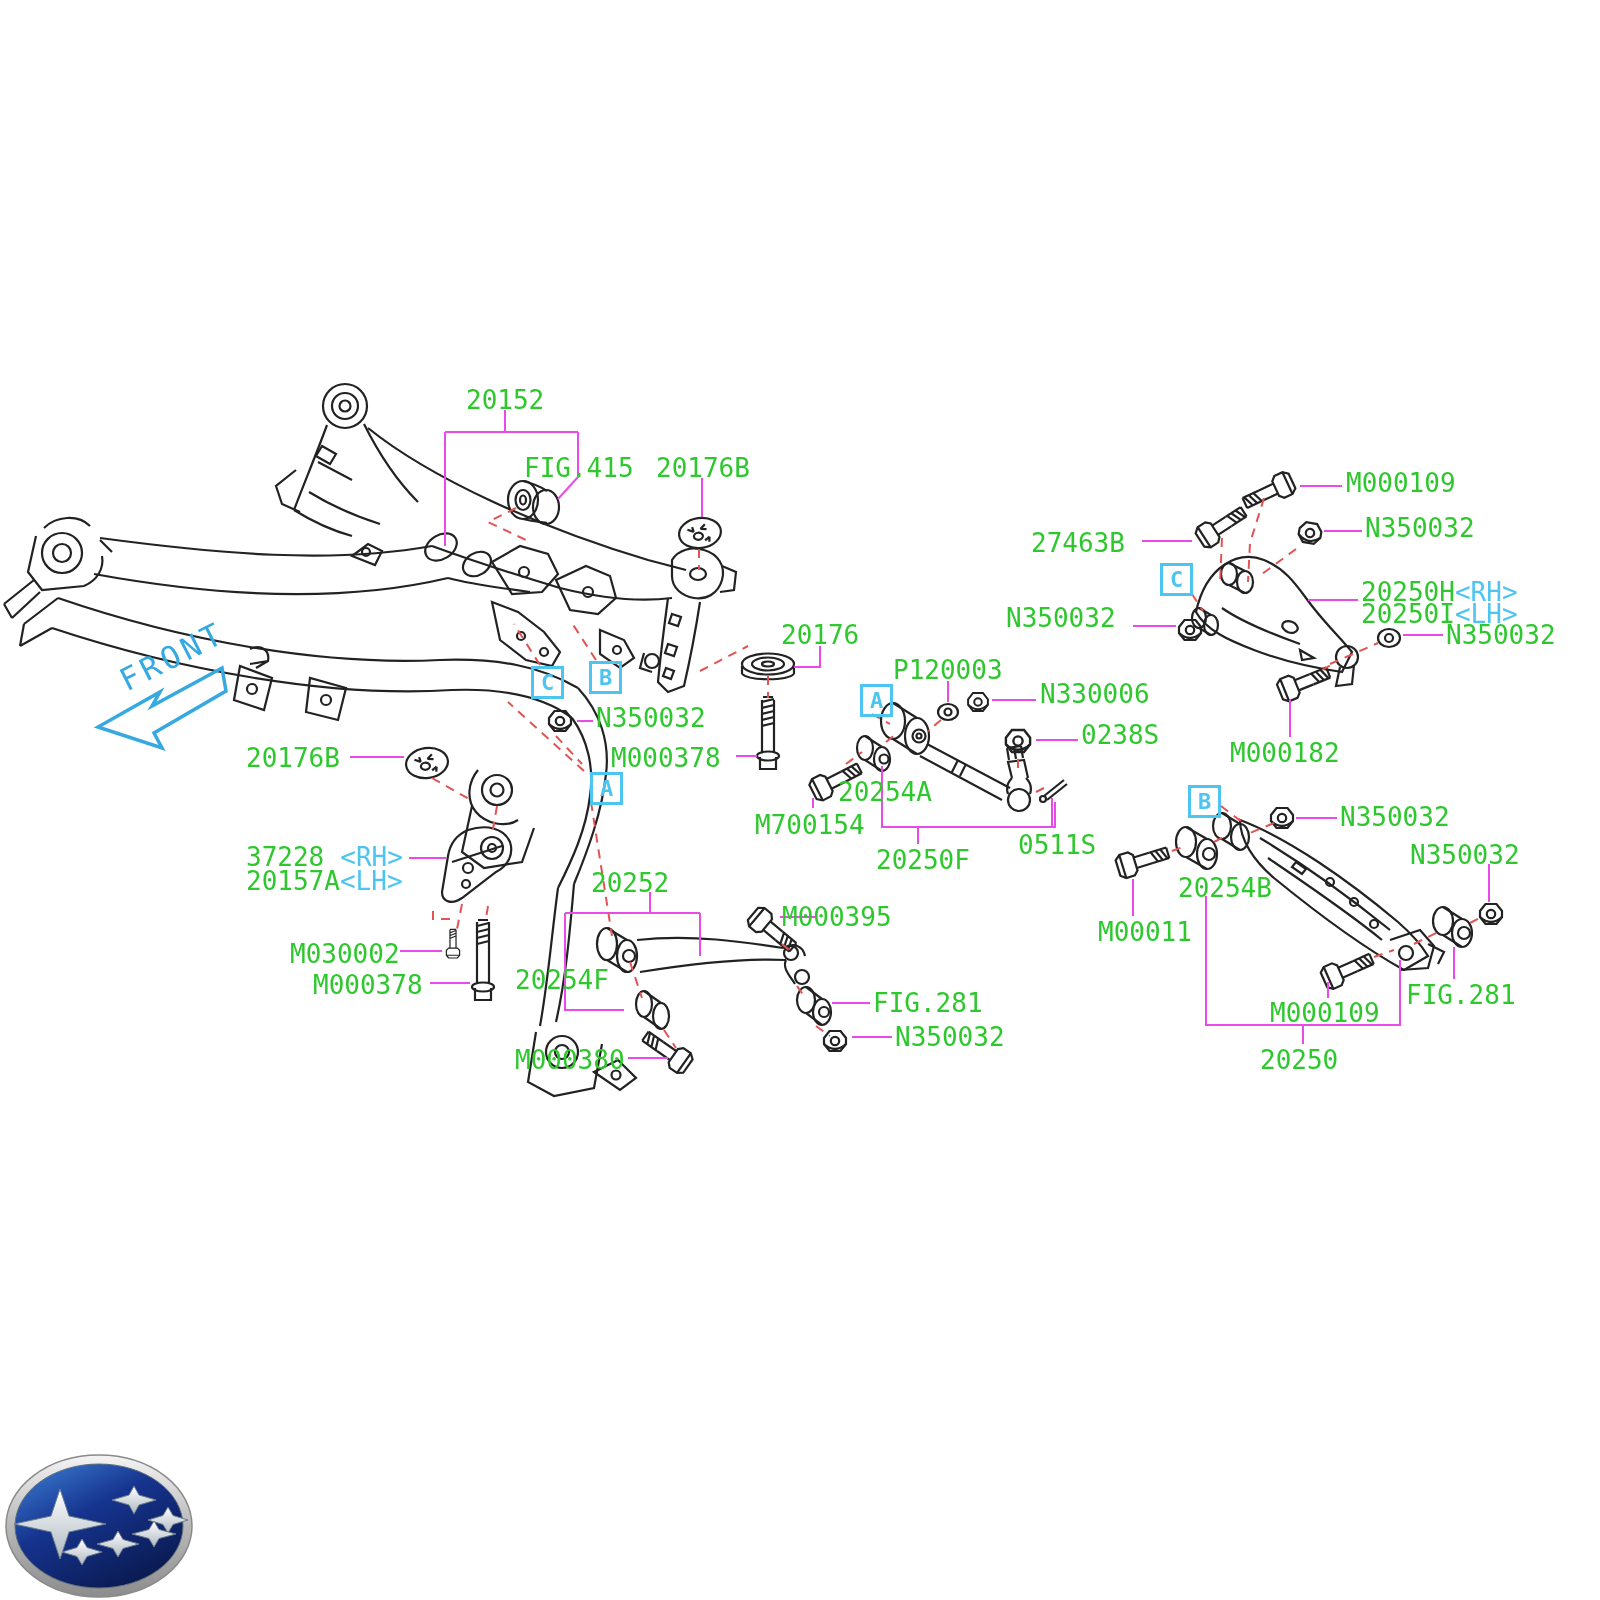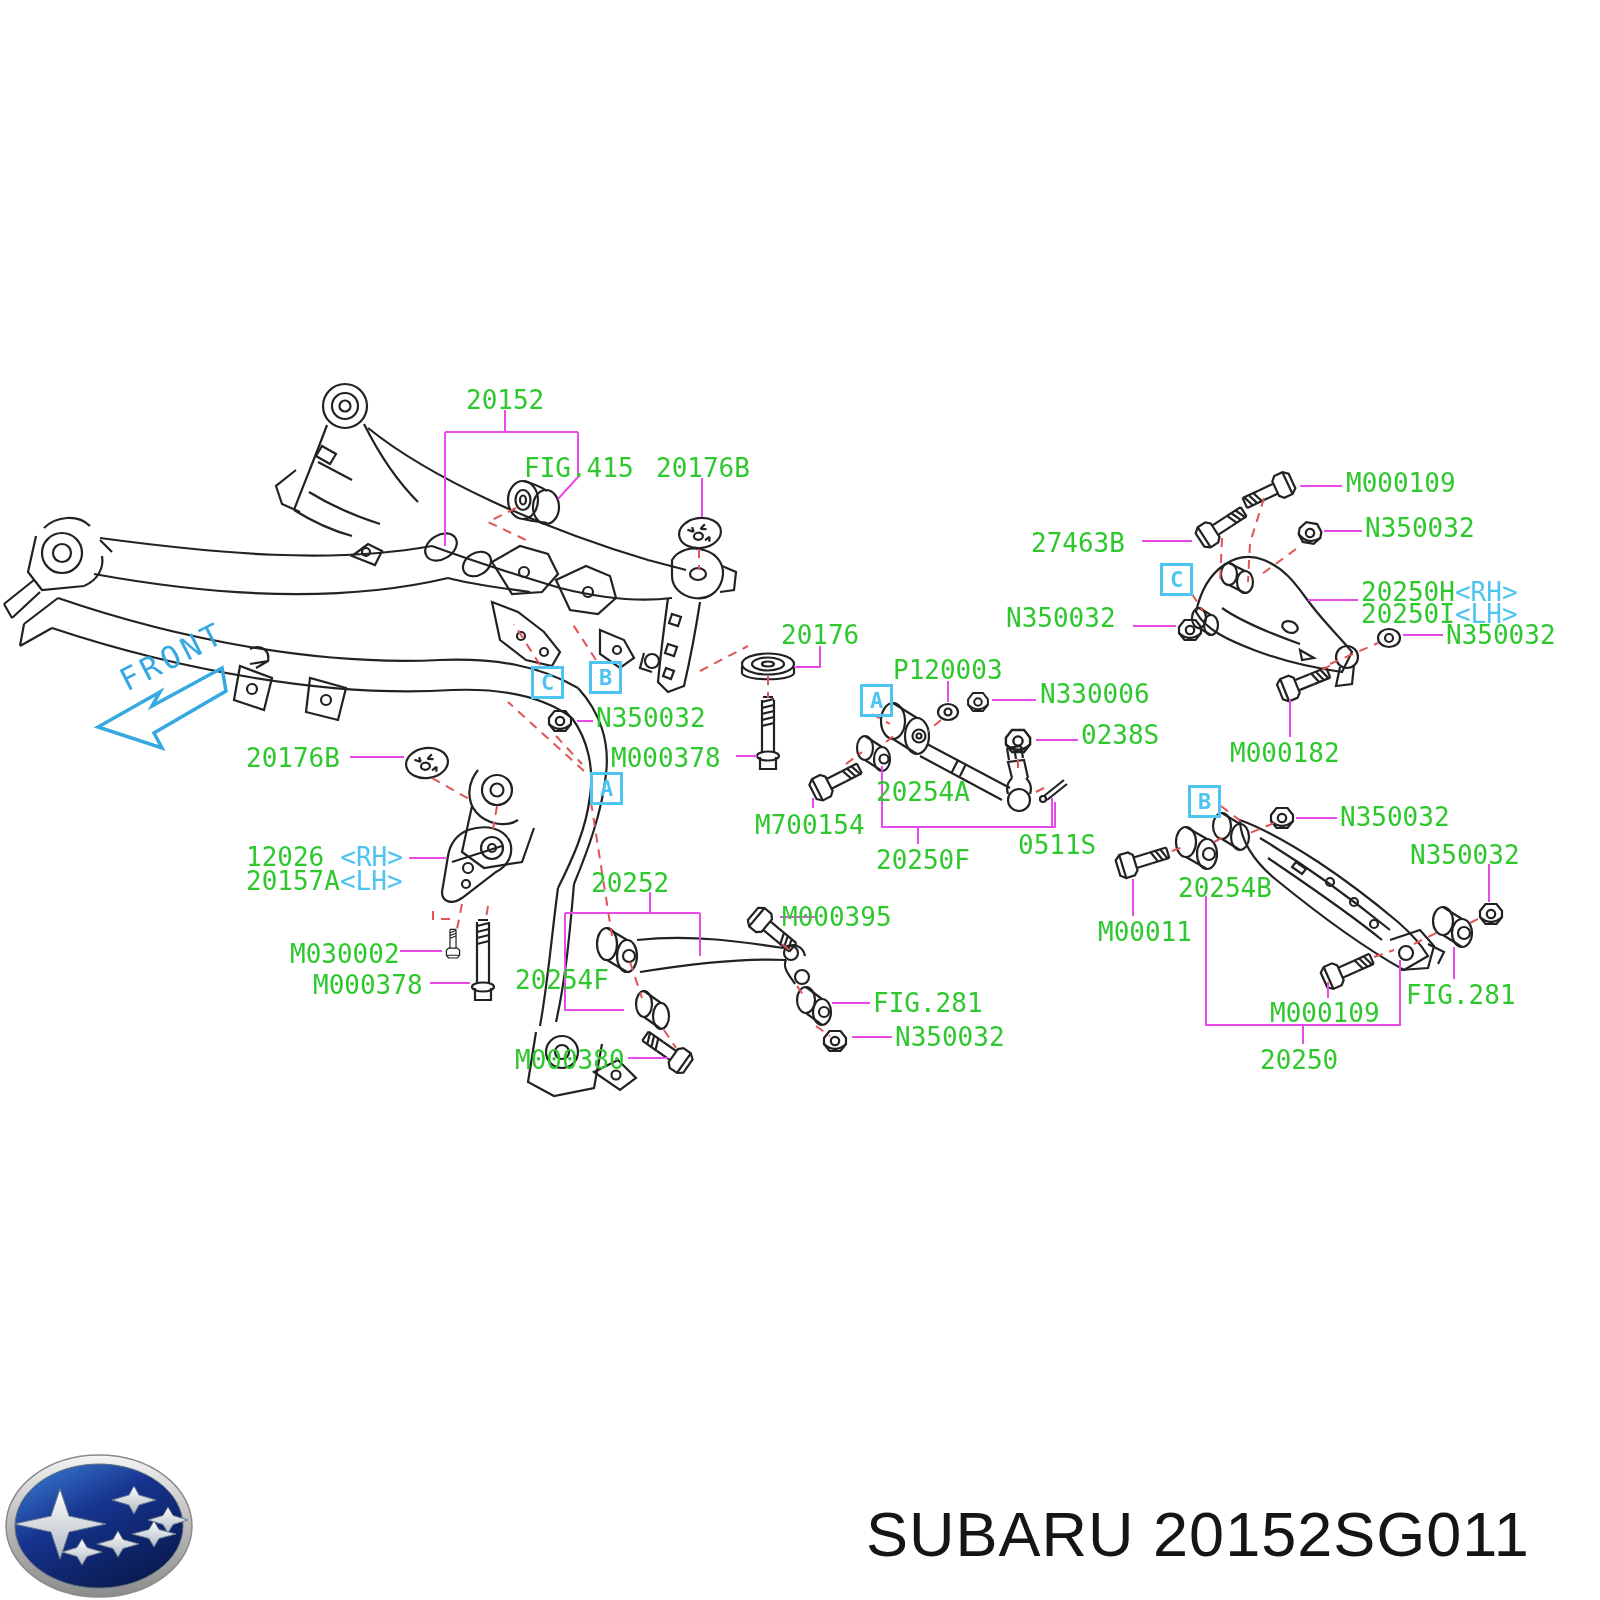--- a/index.html
+++ b/index.html
@@ -377,33 +377,33 @@
 <div class="lbl" style="left:524px;top:454px">FIG.415</div>
 <div class="lbl" style="left:656px;top:454px">20176B</div>
 <div class="lbl" style="left:781px;top:621px">20176</div>
 <div class="lbl" style="left:893px;top:656px">P120003</div>
 <div class="lbl" style="left:1040px;top:680px">N330006</div>
 <div class="lbl" style="left:1081px;top:721px">0238S</div>
 <div class="lbl" style="left:596px;top:704px">N350032</div>
 <div class="lbl" style="left:611px;top:744px">M000378</div>
 <div class="lbl" style="left:246px;top:744px">20176B</div>
 
-<div class="lbl" style="left:246px;top:843px"><span>12026</span><span style="display:inline-block;width:16px"></span><span class="cy">&lt;RH&gt;</span></div>
+<div class="lbl" style="left:246px;top:843px"><span>37228</span><span style="display:inline-block;width:16px"></span><span class="cy">&lt;RH&gt;</span></div>
 <div class="lbl" style="left:246px;top:867px"><span>20157A</span><span class="cy">&lt;LH&gt;</span></div>
 
 <div class="lbl" style="left:290px;top:940px">M030002</div>
 <div class="lbl" style="left:313px;top:971px">M000378</div>
 <div class="lbl" style="left:591px;top:869px">20252</div>
 <div class="lbl" style="left:782px;top:903px">M000395</div>
 <div class="lbl" style="left:515px;top:966px">20254F</div>
 <div class="lbl" style="left:873px;top:989px">FIG.281</div>
 <div class="lbl" style="left:895px;top:1023px">N350032</div>
 <div class="lbl" style="left:515px;top:1046px">M000380</div>
 <div class="lbl" style="left:755px;top:811px">M700154</div>
-<div class="lbl" style="left:876px;top:778px">20254A</div>
+<div class="lbl" style="left:838px;top:778px">20254A</div>
 <div class="lbl" style="left:876px;top:846px">20250F</div>
 <div class="lbl" style="left:1018px;top:831px">0511S</div>
 <div class="lbl" style="left:1006px;top:604px">N350032</div>
 <div class="lbl" style="left:1031px;top:529px">27463B</div>
 <div class="lbl" style="left:1346px;top:469px">M000109</div>
 <div class="lbl" style="left:1365px;top:514px">N350032</div>
 
 <div class="lbl" style="left:1361px;top:578px"><span>20250H</span><span class="cy">&lt;RH&gt;</span></div>
 <div class="lbl" style="left:1361px;top:600px"><span>20250I</span><span class="cy">&lt;LH&gt;</span></div>
 
@@ -432,15 +432,14 @@
   <g fill="url(#starg)" stroke="#6b7c8c" stroke-width="1">
     <path d="M58,72 m-46,0 L49,64 L58,37 L67,64 L104,72 L67,80 L58,107 L49,80 Z"></path>
     <path d="M132,48 m-22,0 L127,43 L132,34 L137,43 L154,48 L137,53 L132,62 L127,53 Z"></path>
     <path d="M166,68 m-20,0 L161,63.5 L166,55 L171,63.5 L186,68 L171,72.5 L166,81 L161,72.5 Z"></path>
     <path d="M80,100 m-20,0 L75,95.5 L80,87 L85,95.5 L100,100 L85,104.5 L80,113 L75,104.5 Z"></path>
     <path d="M116,92 m-21,0 L111,87.5 L116,79 L121,87.5 L137,92 L121,96.5 L116,105 L111,96.5 Z"></path>
     <path d="M152,82 m-22,0 L147,77.5 L152,69 L157,77.5 L174,82 L157,86.5 L152,95 L147,86.5 Z"></path>
   </g>
 </svg>
 
-<div class="footer-title">SUBARU 20152SG011</div>
 
 </div>
 
 </body></html>

